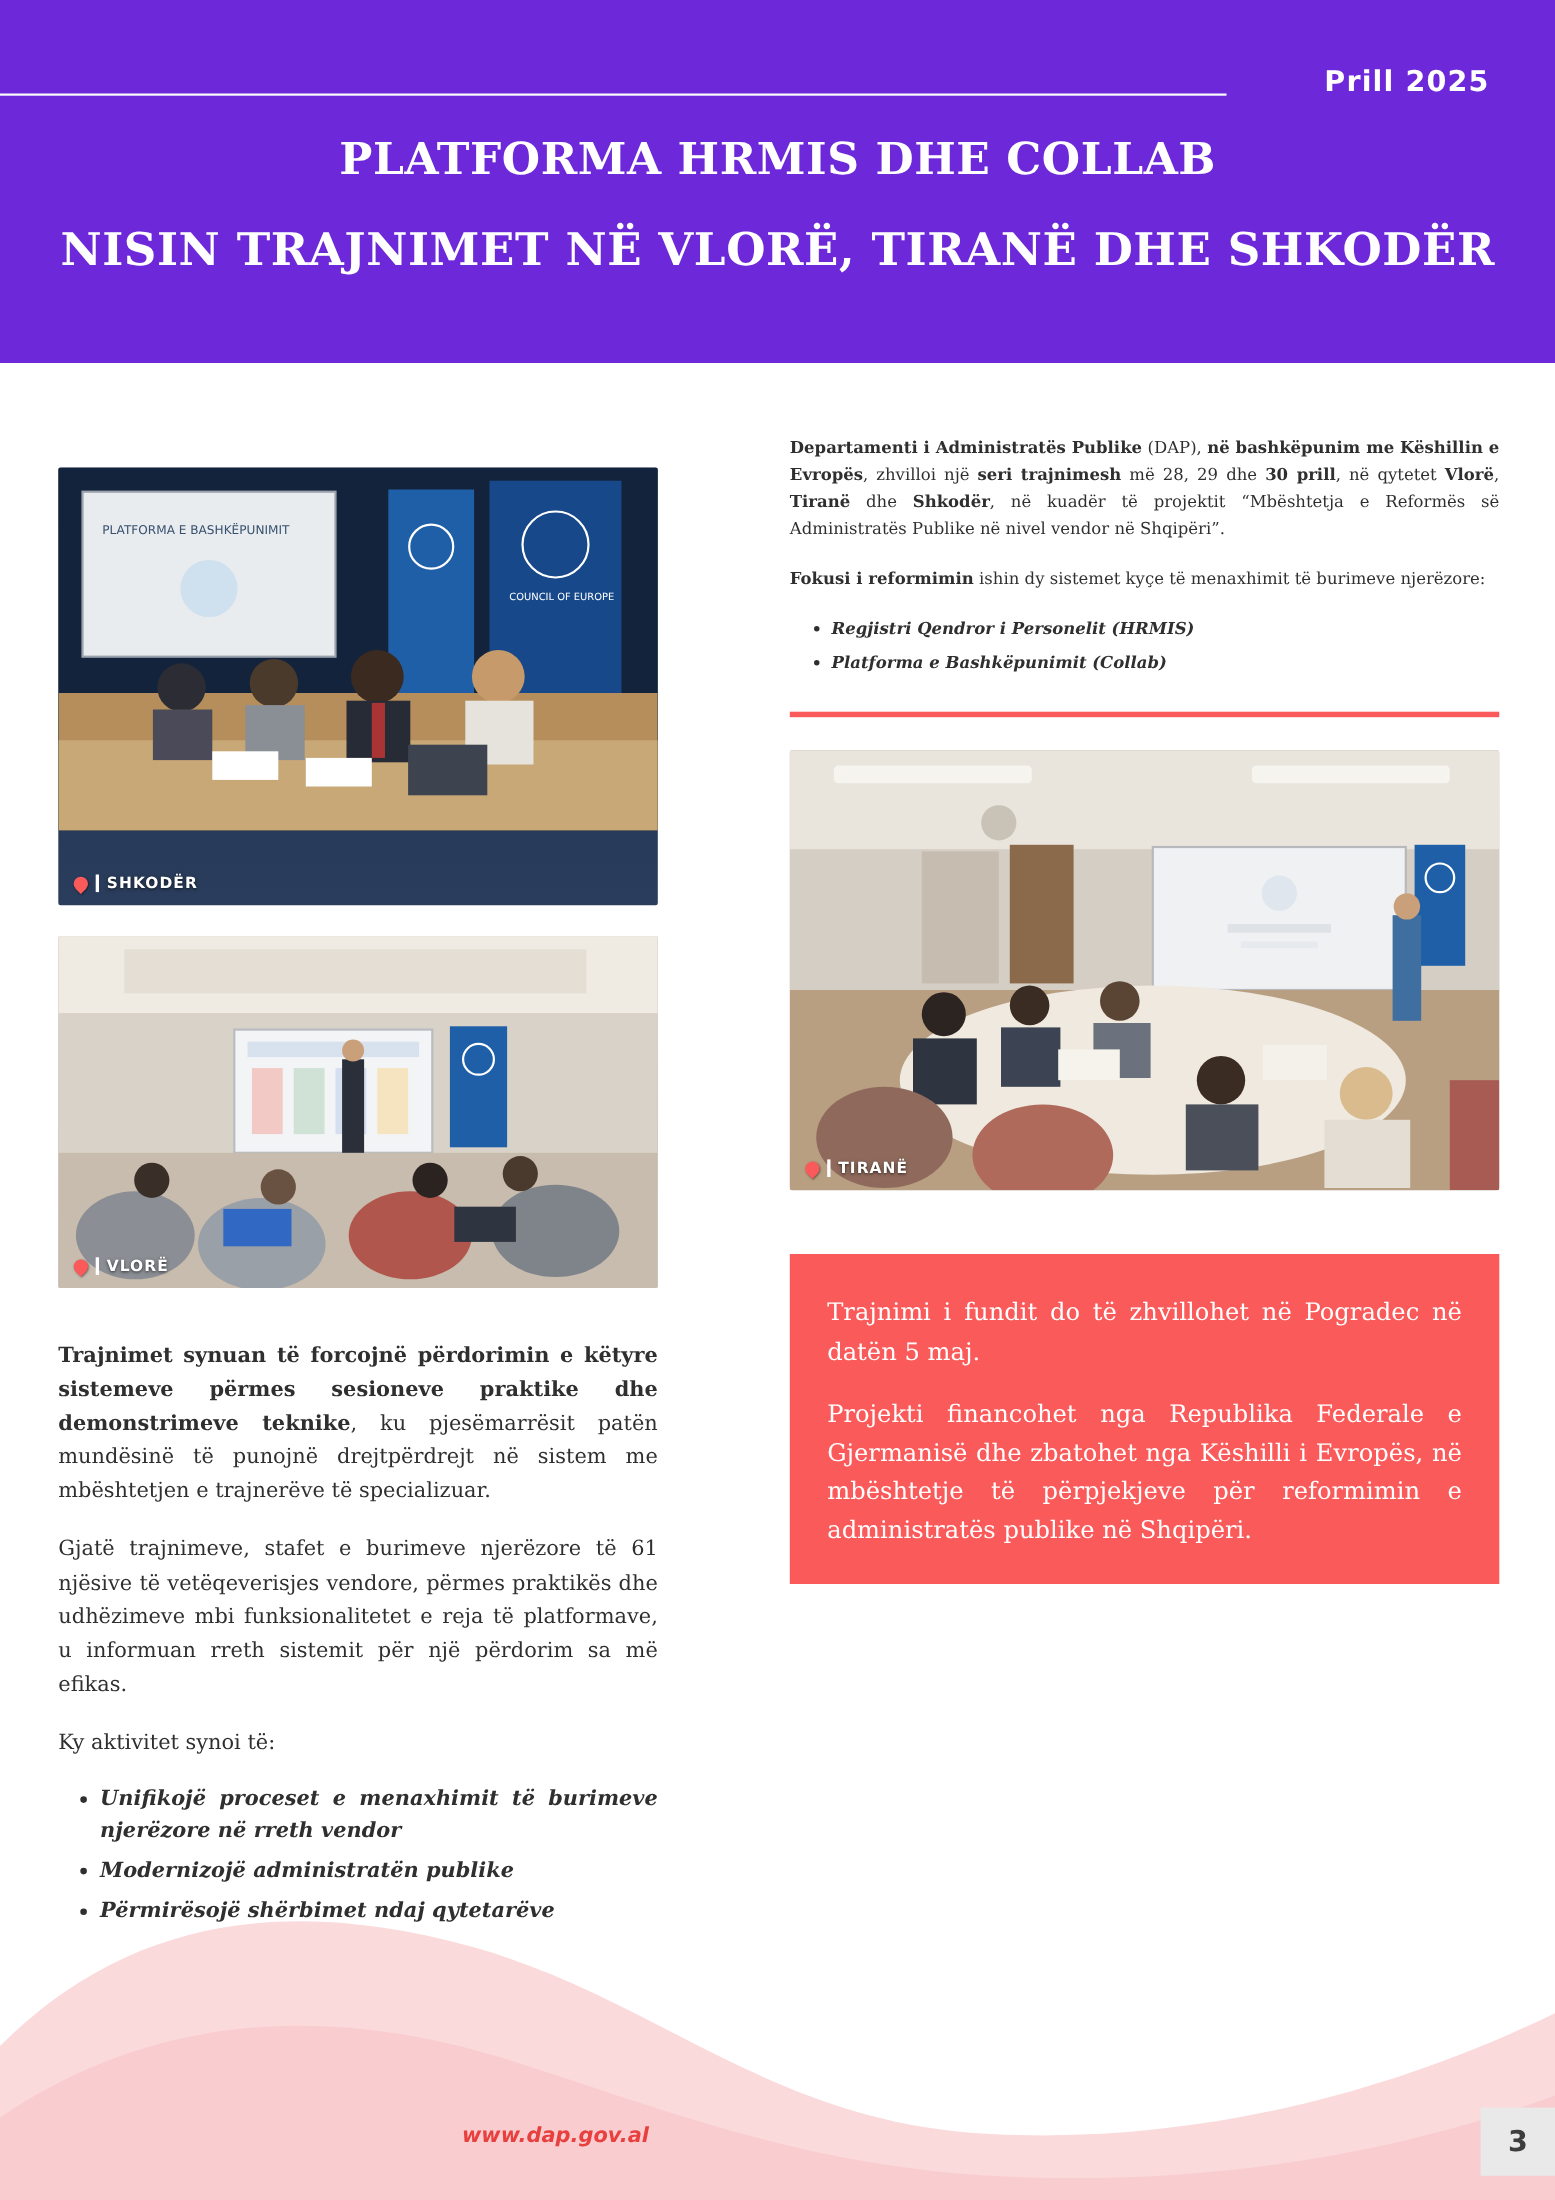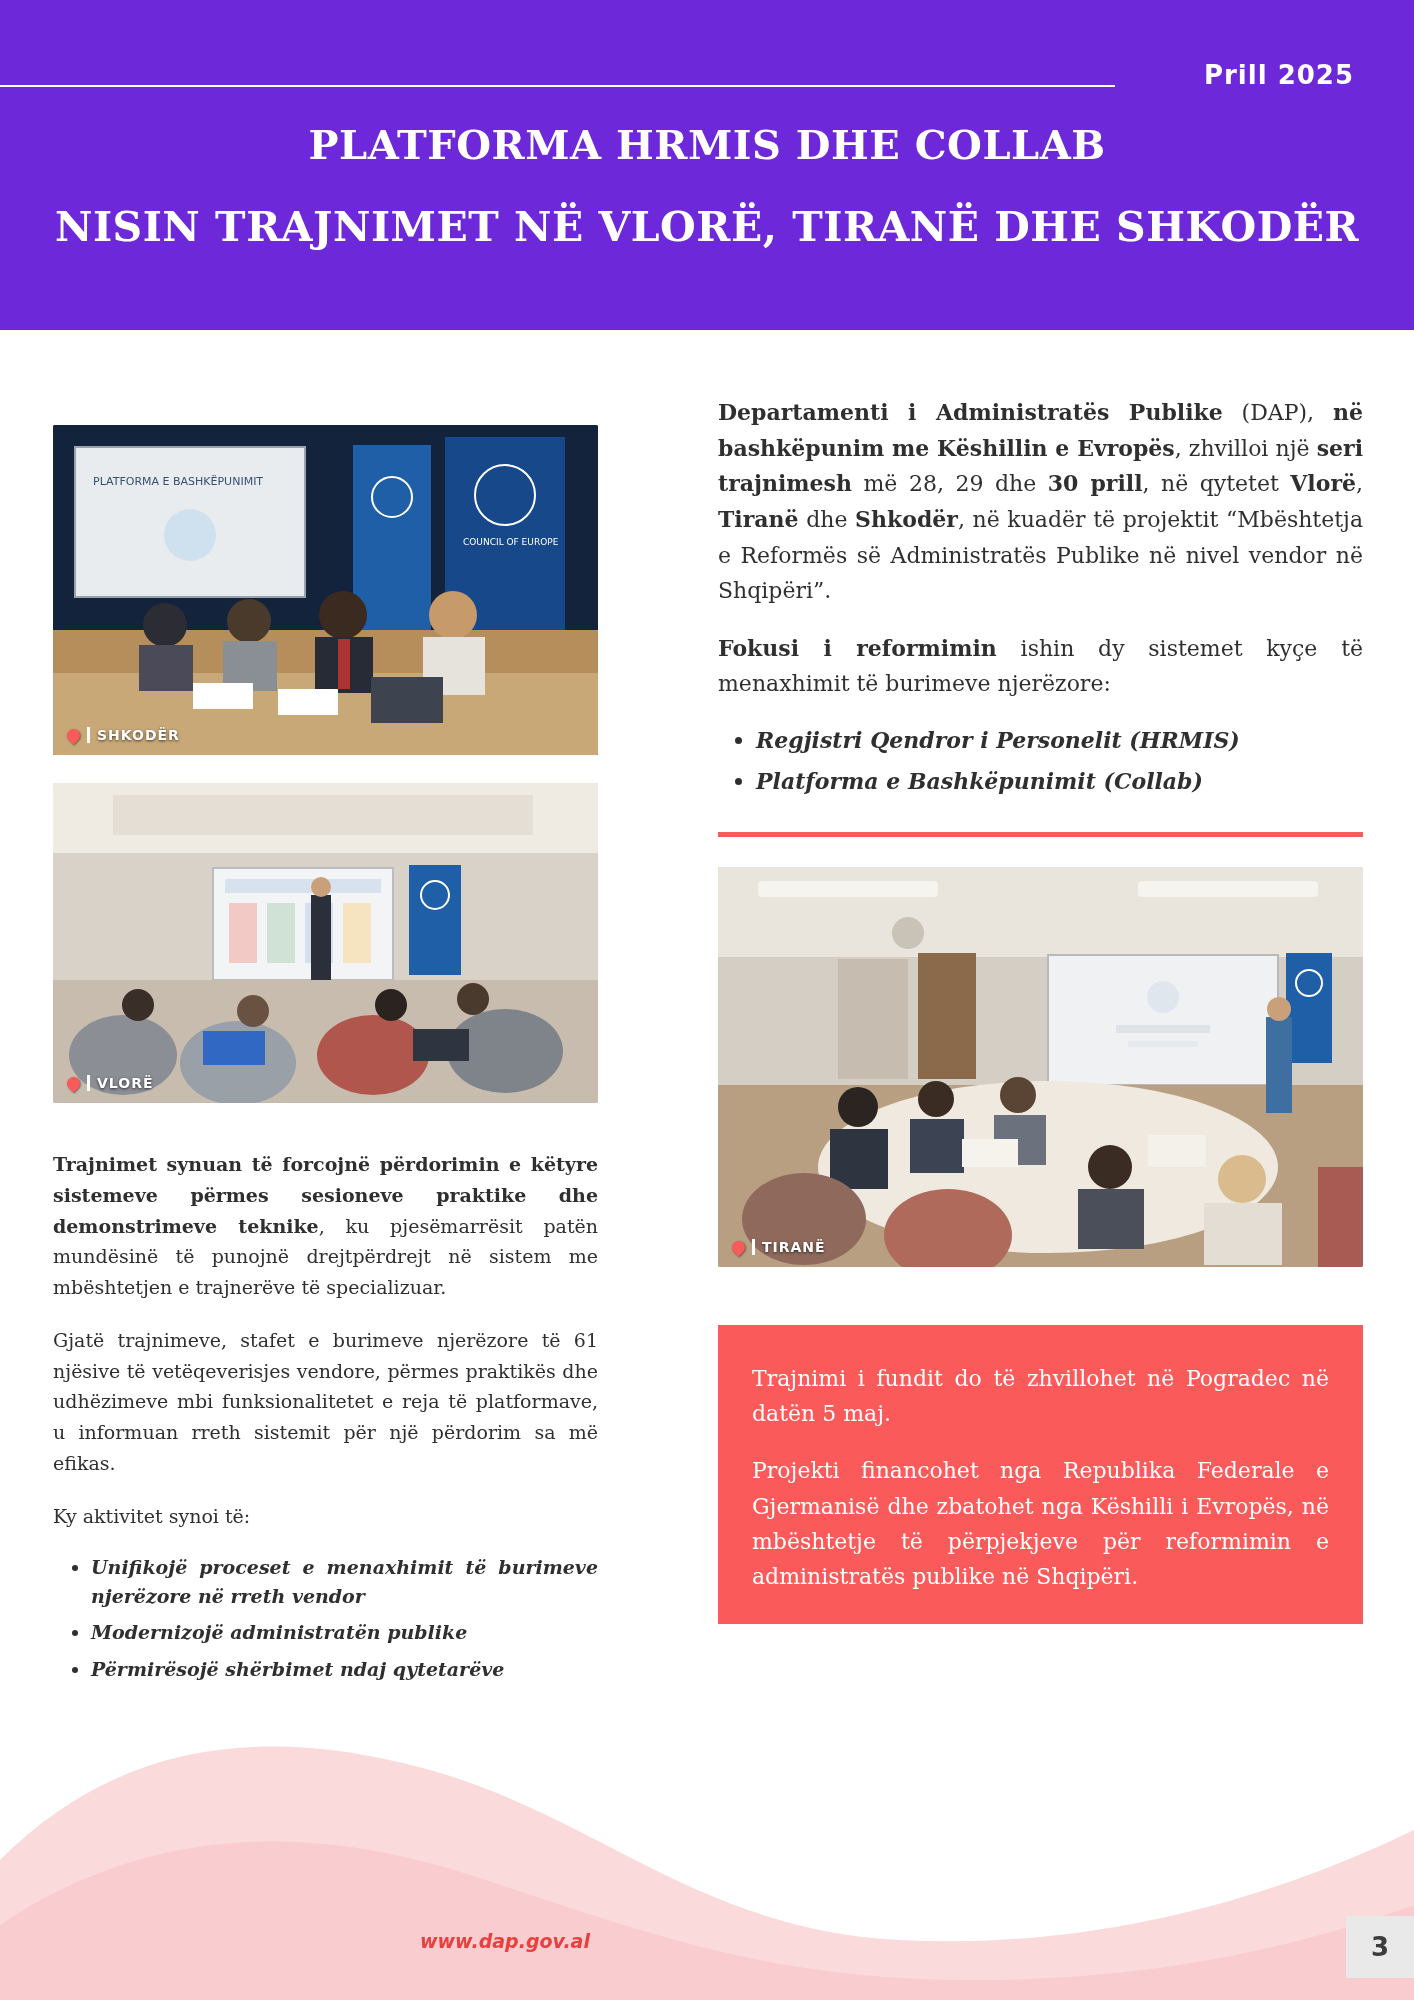--- a/index.html
+++ b/index.html
@@ -66,40 +66,40 @@
   }
   .pin {
     width:13px; height:13px; border-radius:50% 50% 50% 0;
     background:#fb5a5a; transform:rotate(-45deg);
     box-shadow:0 1px 2px rgba(0,0,0,.5);
     flex:0 0 auto;
   }
   .pin-bar { width:3px; height:16px; background:#ffffff; flex:0 0 auto; }
 
   
-  .ph1 { height:330px; background:linear-gradient(#1d2e4a,#2a3d5c); }
+  .ph1 { height:398px; background:linear-gradient(#1d2e4a,#2a3d5c); }
   .ph2 { height:320px; background:linear-gradient(#cfc7bc,#b8a99a); }
   .ph3 { height:400px; background:linear-gradient(#c9c3bb,#a79c92); }
 
   .body-text {
     font-family:"DejaVu Serif", serif;
     font-size:19.5px;
     line-height:1.62;
     color:#2f2f2f;
     text-align:justify;
   }
   .body-text p { margin:0 0 22px 0; }
   .body-text b { font-weight:bold; }
   .body-text ul { margin:4px 0 0 0; padding-left:38px; }
   .body-text li {
     font-style:italic; font-weight:bold;
     margin-bottom:8px; line-height:1.5;
   }
 
-  .right-text { font-size:22px; }
+  .right-text { font-size:15px; }
   .left-text { font-size:19px; }
 
   .divider {
     width:100%; height:5px; background:#fb5a5a; margin:34px 0 30px 0;
   }
 
   .callout {
     background:#fb5a5a; color:#ffffff;
     padding:36px 34px 30px 34px;
     font-family:"DejaVu Serif", serif;

